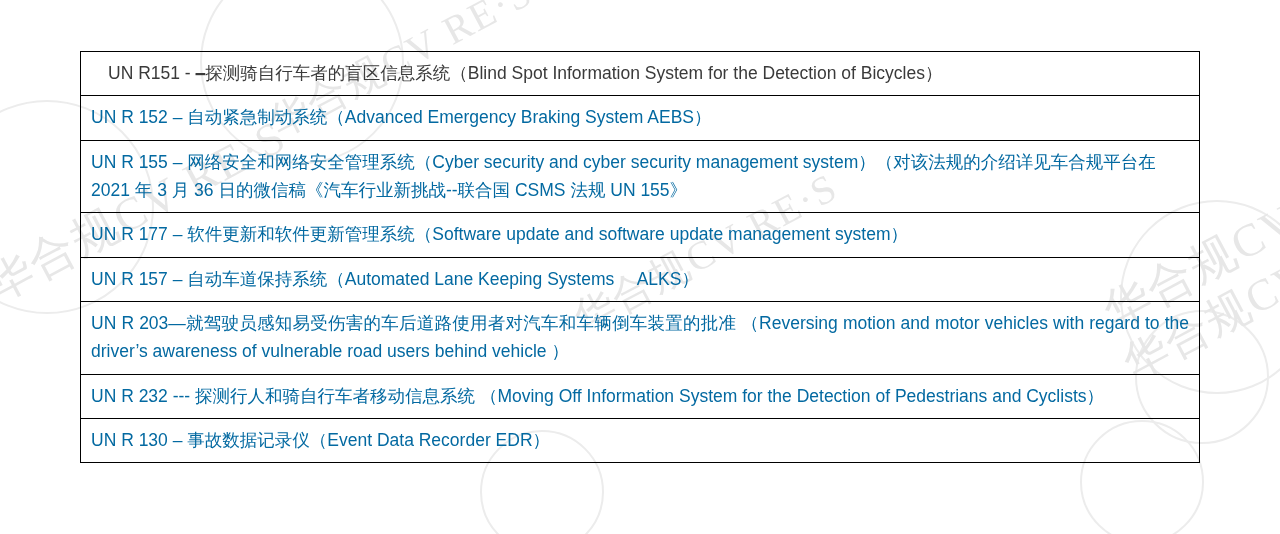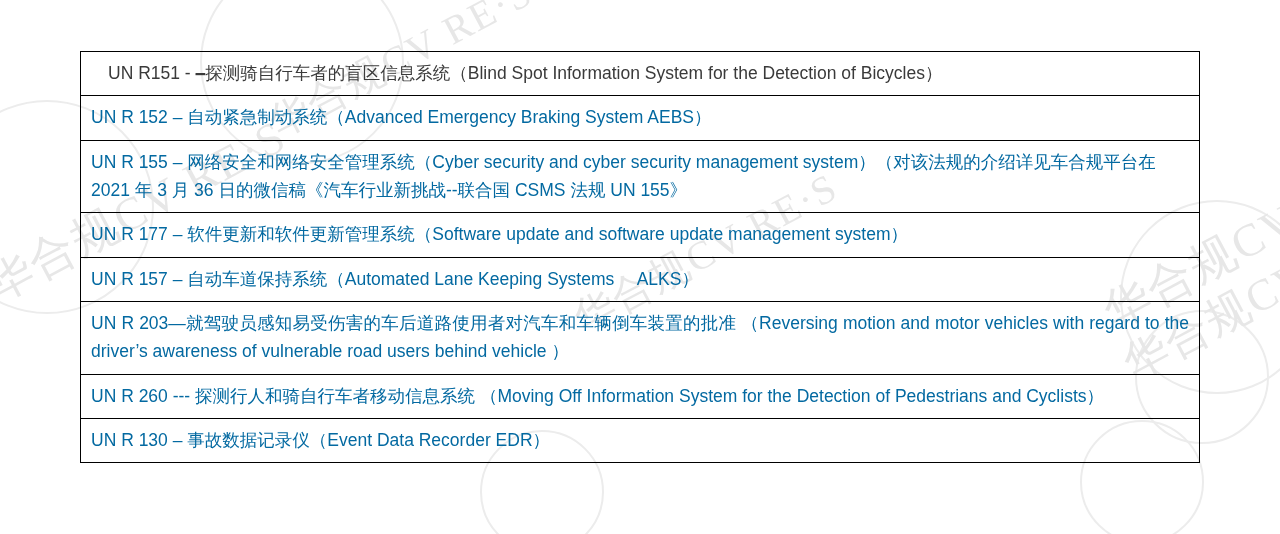--- a/index.html
+++ b/index.html
@@ -109,19 +109,19 @@
     <tr>
       <td>UN R 177 – 软件更新和软件更新管理系统（Software update and software update management system）</td>
     </tr>
     <tr>
       <td>UN R 157 – 自动车道保持系统（Automated Lane Keeping Systems 　ALKS）</td>
     </tr>
     <tr class="row-justify">
       <td>UN R 203—就驾驶员感知易受伤害的车后道路使用者对汽车和车辆倒车装置的批准 （Reversing motion and motor vehicles with regard to the driver’s awareness of vulnerable road users behind vehicle ）</td>
     </tr>
     <tr class="row-justify">
-      <td>UN R 260 --- 探测行人和骑自行车者移动信息系统 （Moving Off Information System for the Detection of Pedestrians and Cyclists）</td>
+      <td>UN R 232 --- 探测行人和骑自行车者移动信息系统 （Moving Off Information System for the Detection of Pedestrians and Cyclists）</td>
     </tr>
     <tr>
       <td>UN R 130 – 事故数据记录仪（Event Data Recorder EDR）</td>
     </tr>
   </tbody>
 </table>
 
 </body></html>

